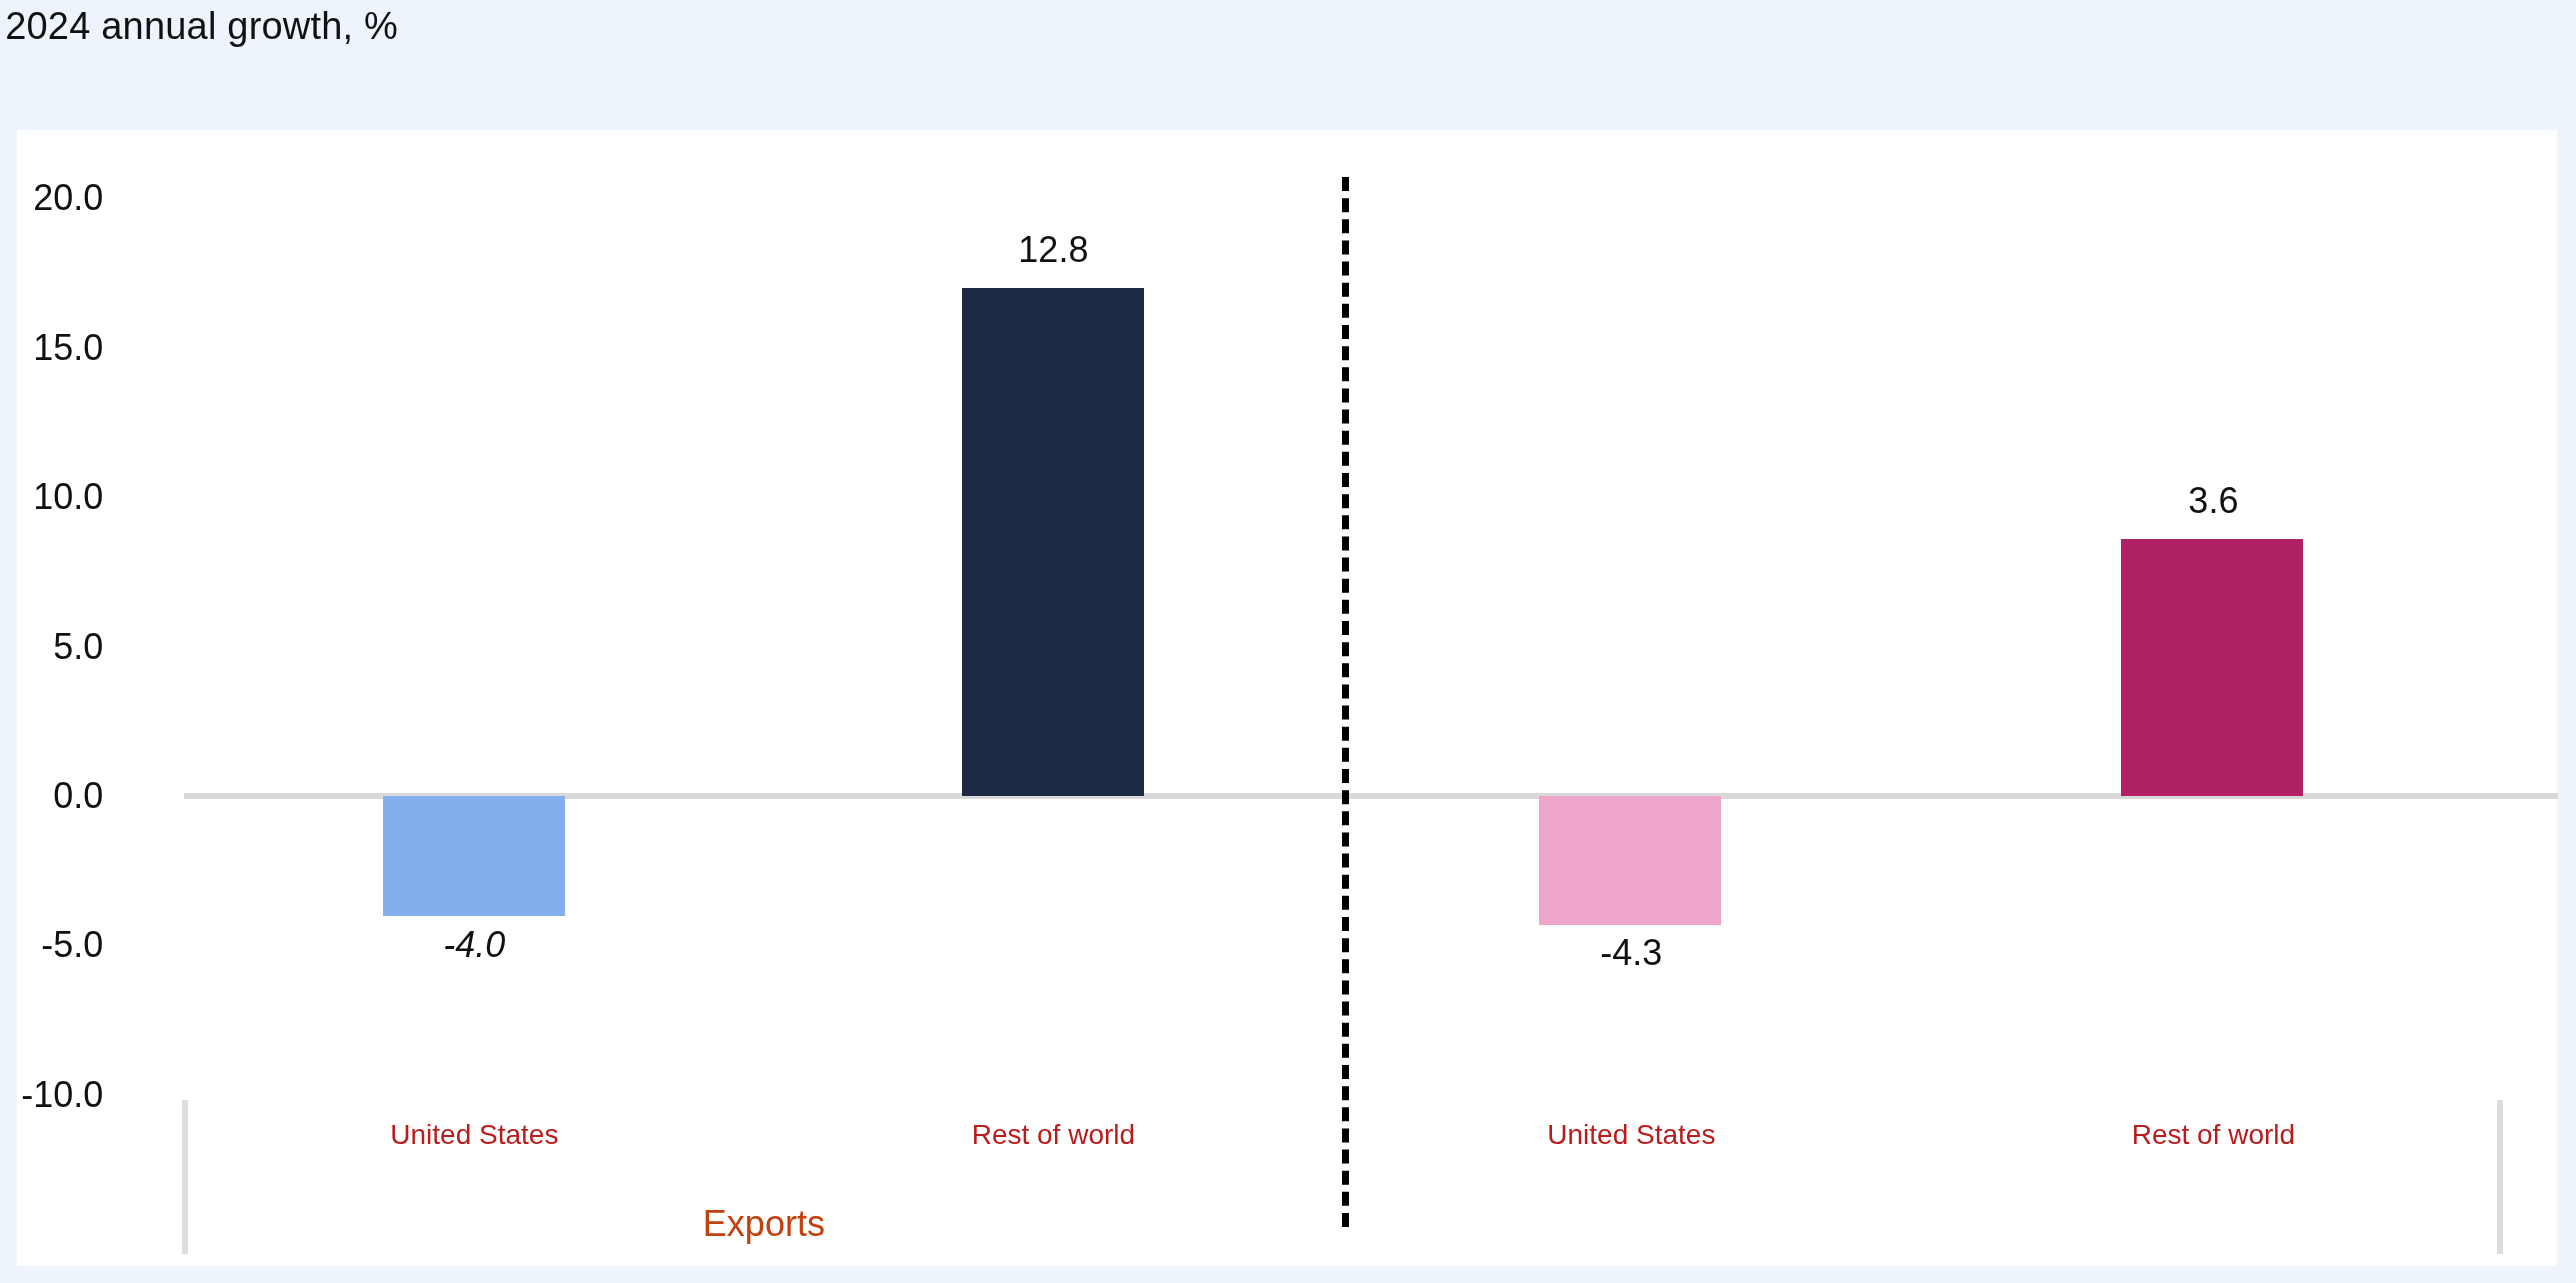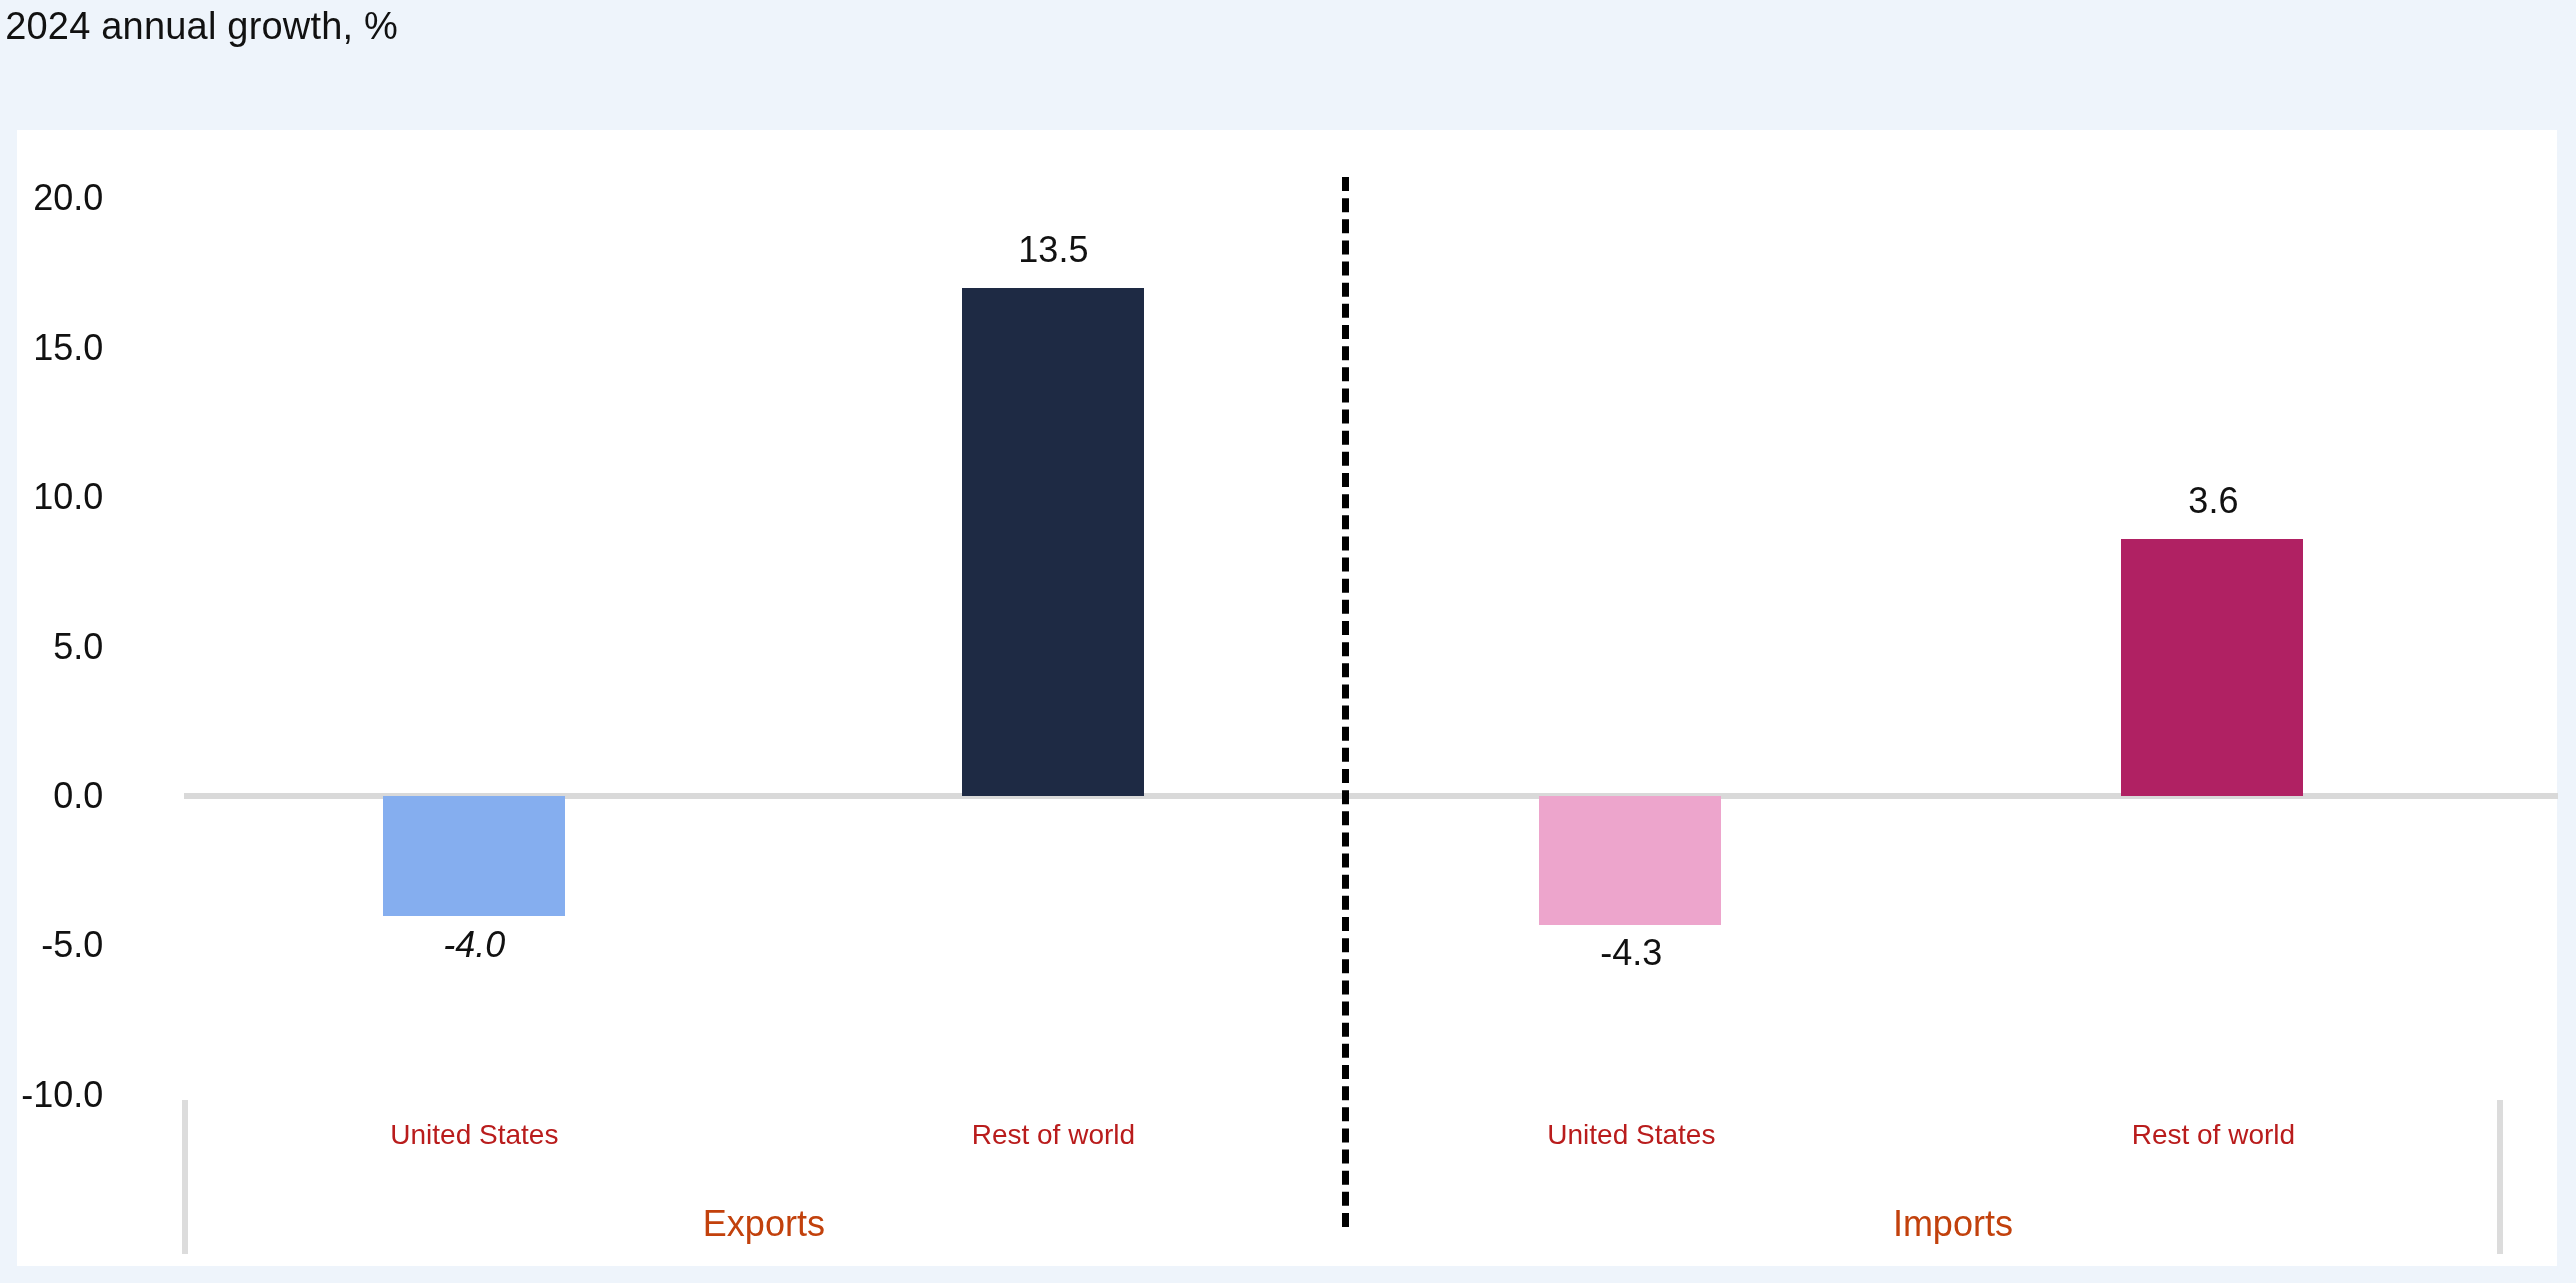--- a/index.html
+++ b/index.html
@@ -138,37 +138,36 @@
       <div class="ytick" style="top:654px;">0.0</div>
       <div class="ytick" style="top:803px;">-5.0</div>
       <div class="ytick" style="top:953px;">-10.0</div>
 
       <div class="zero-line" style="top:651px;"></div>
 
       <div class="bar" style="left:366px; top:654px; height:120px; background:#85aeef;"></div>
       <div class="bar-value-label" style="left:318px; top:782px;font-style:italic;">-4.0</div>
 
       <div class="bar" style="left:945px; top:146px; height:508px; background:#1e2a44;"></div>
-      <div class="bar-value-label" style="left:897px; top:87px;">13.5</div>
+      <div class="bar-value-label" style="left:897px; top:87px;">12.8</div>
 
       <div class="bar" style="left:1522px; top:654px; height:129px; background:#eda5cc;"></div>
       <div class="bar-value-label" style="left:1475px; top:790px;text-align:center;">-4.3</div>
 
       <div class="bar" style="left:2104px; top:397px; height:257px; background:#b02163;"></div>
       <div class="bar-value-label" style="left:2057px; top:338px;">3.6</div>
 
       <div class="group-divider" style="left:1325px;"></div>
 
       <div class="axis-sep" style="left:165px;"></div>
       <div class="axis-sep" style="left:2480px;"></div>
 
       <div class="cat-label" style="left:231px;  top:977px;">United States</div>
       <div class="cat-label" style="left:810px;  top:977px;">Rest of world</div>
       <div class="cat-label" style="left:1388px; top:977px;">United States</div>
       <div class="cat-label" style="left:1970px; top:977px;">Rest of world</div>
 
       <div class="group-label" style="left:486px;  top:1061px;">Exports</div>
-      <div class="group-label" style="left:1675px; top:1061px;">Imports</div>
 
     </div>
   </div>
 </div>
 
 
 </body></html>

